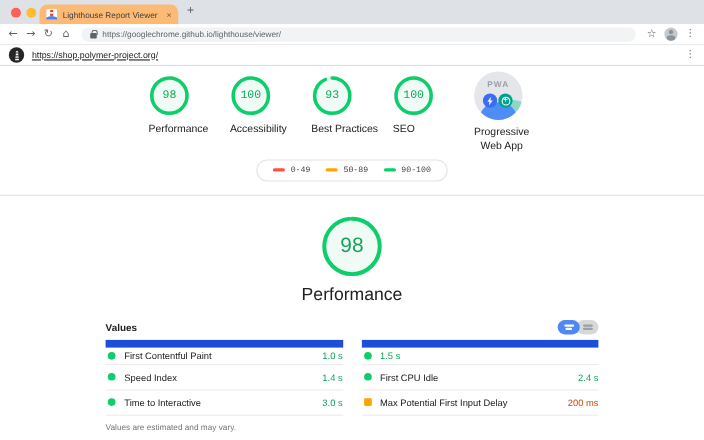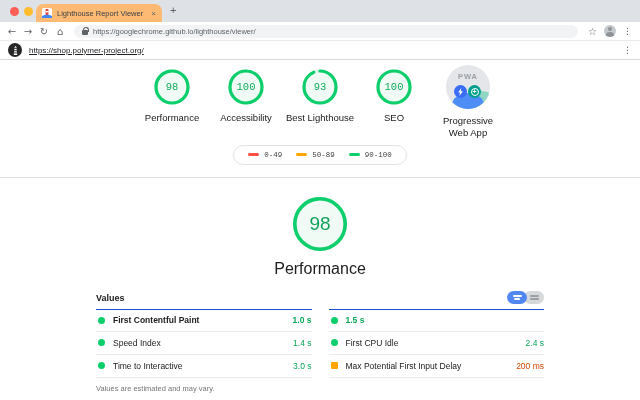--- a/index.html
+++ b/index.html
@@ -43,21 +43,21 @@
             border-top:1px solid #ebebeb; border-bottom:1px solid #dadce0;
             display:flex; align-items:center; padding:0 8px; gap:7px; }
   .lh-logo { width:14px; height:14px; border-radius:50%; background:#262626; display:flex;
              align-items:center; justify-content:center; flex:0 0 auto; }
   .lh-url { font-size:8px; color:#202124; flex:1;text-decoration:underline; }
 
   
   .content { position:absolute; top:60px; left:0; right:0; bottom:0; background:#fff; }
 
   .scores-row { display:flex; justify-content:center; align-items:flex-start; margin-top:8px; }
-  .score-item { width:74px; display:flex; flex-direction:column; align-items:center; cursor:pointer; }
+  .score-item { width:74px; display:flex; flex-direction:column; align-items:flex-start; cursor:pointer; }
   .gauge-wrap { position:relative; width:38px; height:38px; }
   .gauge-wrap .score-num { position:absolute; inset:0; display:flex; align-items:center; justify-content:center;
        font-family:"Liberation Mono","DejaVu Sans Mono",monospace; font-size:10.5px; color:#0fab5e; }
   .score-label { margin-top:6px; font-size:9.5px; color:#212121; text-align:center; line-height:1.3; }
   .arc { stroke:#0cce6b; fill:none; stroke-linecap:round; }
   .track { stroke:#dcf6e8; fill:#f1fbf5; }
 
   
   .pwa-wrap { position:relative; width:44px; height:44px; border-radius:50%; background:#e4e6e9; overflow:hidden; margin-top:-3px; }
   .pwa-text { position:absolute; top:7px; left:0; right:0; text-align:center; font-size:7.5px;
@@ -99,21 +99,21 @@
   .tbtn.active { background:#5187f0; z-index:2; }
   .tbtn.inactive { background:#d6d8da; margin-left:-3px; }
   .tline { height:1.5px; border-radius:1px; }
   .tbtn.active .tline { background:#fff; }
   .tbtn.inactive .tline { background:#9aa0a6; }
   .w8 { width:9px; } .w5 { width:6px; }
 
   .metric-cols { display:flex; gap:17px; margin-top:2px; }
   .mcol { flex:1; }
   .mrow { display:flex; align-items:center; height:23px; border-bottom:1px solid #ebebeb; }
-  .mcol .mrow:first-child { border-top:1px solid #1d4ed8;font-weight:bold; }
+  .mcol .mrow:first-child { border-top:7px solid #1d4ed8; }
   .marker { width:7px; height:7px; flex:0 0 auto; margin:0 8px 0 2px; }
   .marker.good { border-radius:50%; background:#0cce6b; }
   .marker.average { border-radius:1px; background:#ffa400; }
   .mname { flex:1; font-size:8.5px; color:#212121; }
   .mval { font-size:8.5px; }
   .mval.good { color:#0ba659; }
   .mval.average { color:#d04900; }
   .footnote { margin-top:6px; font-size:7.5px; color:#757575; }
 </style>
 </head>
@@ -194,21 +194,21 @@
       </div>
 
       <div class="score-item">
         <div class="gauge-wrap">
           <svg width="38" height="38" viewBox="0 0 38 38">
             <circle class="track" cx="19" cy="19" r="16" stroke-width="3.2"></circle>
             <circle class="arc" cx="19" cy="19" r="16" stroke-width="3.2" transform="rotate(-90 19 19)" stroke-dasharray="93.49379737083224 100.53096491487338"></circle>
           </svg>
           <span class="score-num">93</span>
         </div>
-        <span class="score-label">Best Lighthouse</span>
+        <span class="score-label">Best Practices</span>
       </div>
 
       <div class="score-item">
         <div class="gauge-wrap">
           <svg width="38" height="38" viewBox="0 0 38 38">
             <circle class="track" cx="19" cy="19" r="16" stroke-width="3.2"></circle>
             <circle class="arc" cx="19" cy="19" r="16" stroke-width="3.2" transform="rotate(-90 19 19)" stroke-dasharray="100.53096491487338 100.53096491487338"></circle>
           </svg>
           <span class="score-num">100</span>
         </div>

